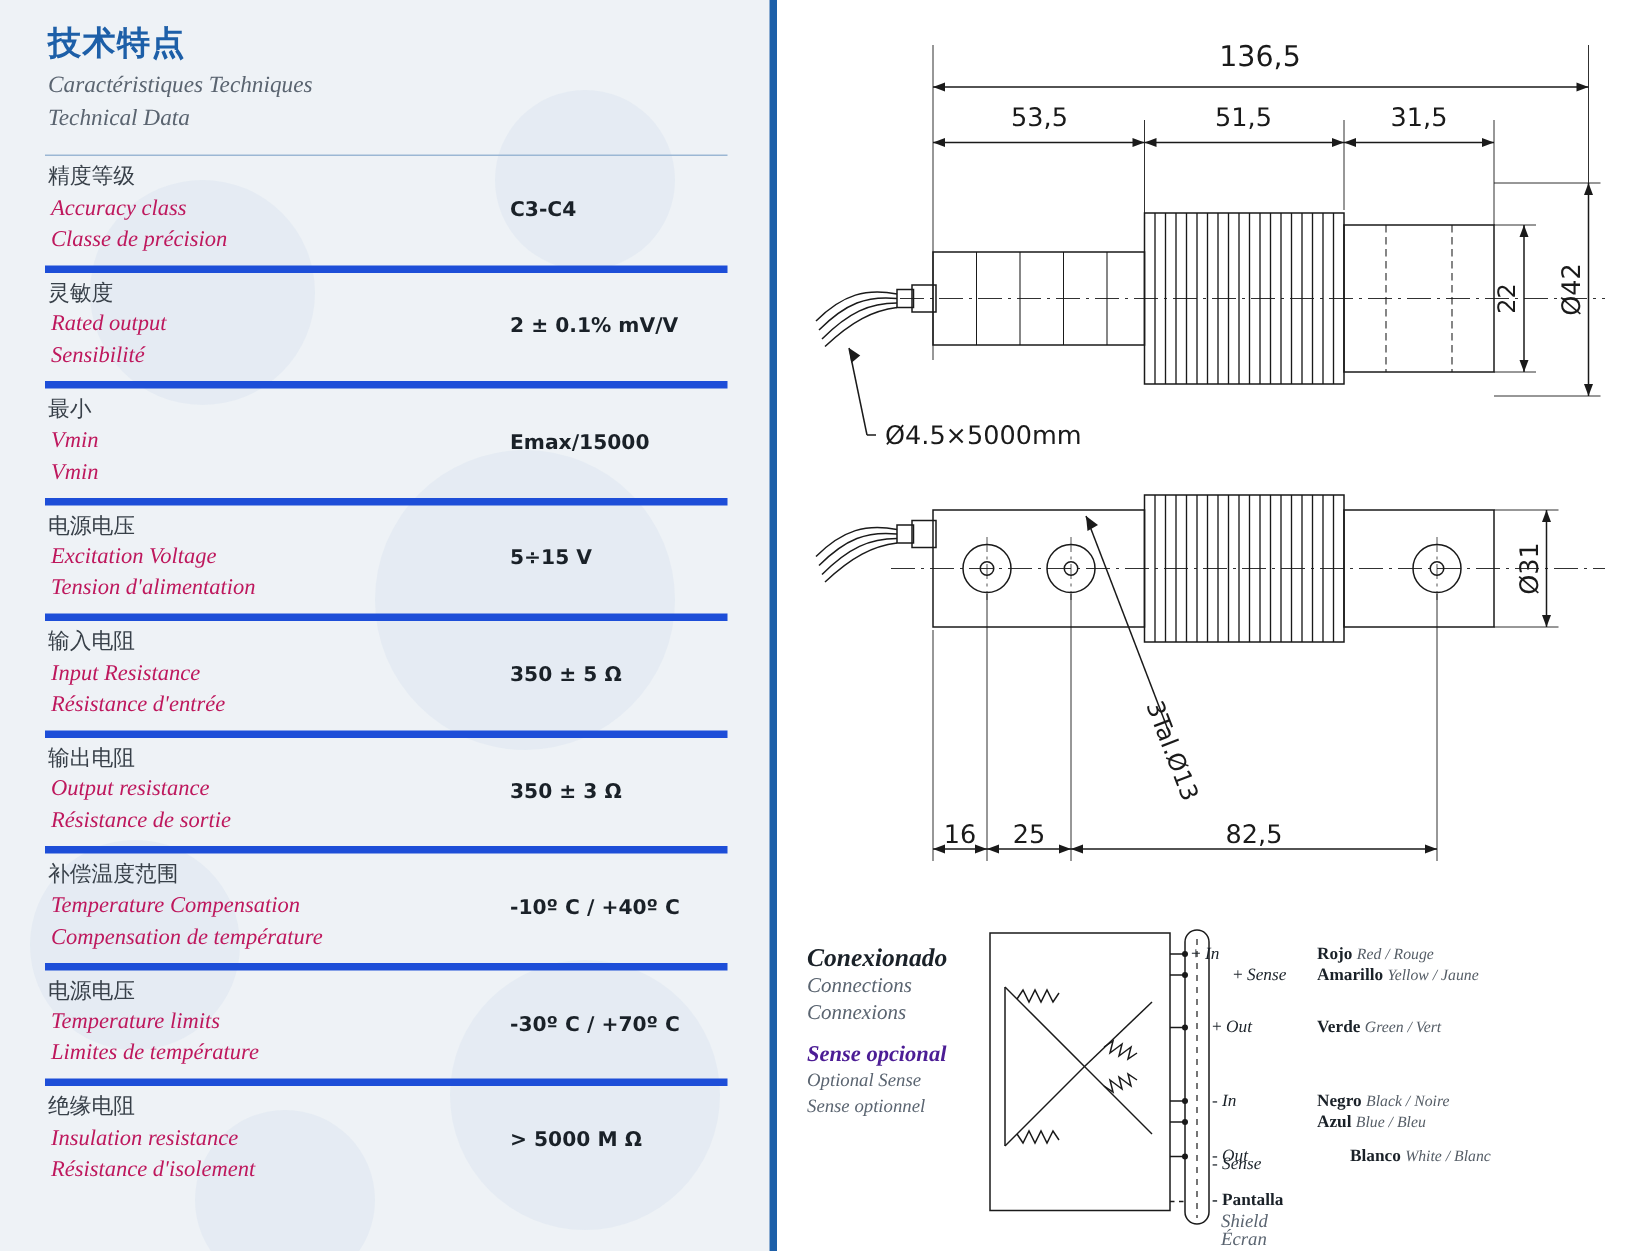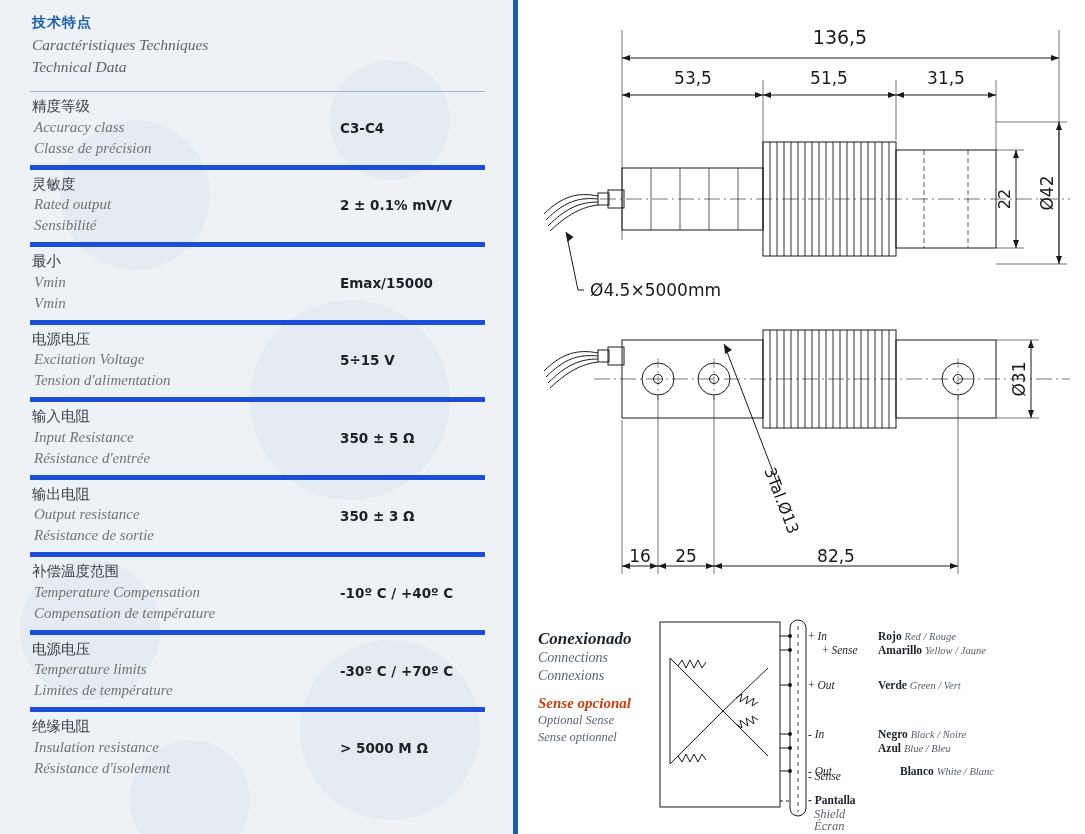--- a/index.html
+++ b/index.html
@@ -35,21 +35,21 @@
     background: #e3eaf2;
     opacity: .85;
   }
   #left-inner {
     position: relative;
     z-index: 2;
     padding: 8px 28px 0 30px;
   }
   #spec-title {
     font-family: "DejaVu Sans", sans-serif;
-    font-size: 14px;
+    font-size: 22px;
     font-weight: bold;
     color: #1d5fa8;
     letter-spacing: 1px;
     margin: 6px 0 2px 2px;
   }
   .title-sub {
     font-family: "Liberation Serif", serif;
     font-style: italic;
     font-size: 15.5px;
     color: #5a6470;
@@ -74,21 +74,21 @@
     font-family: "DejaVu Sans", sans-serif;
     font-size: 14.5px;
     color: #384049;
     line-height: 1.35;
     padding-left: 2px;
   }
   .lbl-en, .lbl-fr {
     font-family: "Liberation Serif", serif;
     font-style: italic;
     font-size: 15px;
-    color: #737373;
+    color: #be185d;
     line-height: 1.4;
     padding-left: 4px;
   }
   td.value-cell {
     font-family: "DejaVu Sans", sans-serif;
     font-size: 13.5px;
     color: #1a2128;
     font-weight: 600;
     white-space: nowrap;
     padding-left: 6px;
@@ -144,21 +144,21 @@
     font-style: italic;
     font-size: 14px;
     color: #5a6470;
     line-height: 1.3;
   }
   #sense-title {
     font-family: "Liberation Serif", serif;
     font-weight: bold;
     font-style: italic;
     font-size: 15px;
-    color: #c2410c;
+    color: #4c1d95;
     margin-top: 8px;
     line-height: 1.25;
   }
   .conn-sub-sm {
     font-family: "Liberation Serif", serif;
     font-style: italic;
     font-size: 12.5px;
     color: #5a6470;
     line-height: 1.3;
   }
@@ -494,21 +494,21 @@
         <g fill="#1a1a1a">
           <circle cx="272" cy="30" r="2"></circle>
           <circle cx="272" cy="44" r="2"></circle>
           <circle cx="272" cy="79" r="2"></circle>
           <circle cx="272" cy="128" r="2"></circle>
           <circle cx="272" cy="142" r="2"></circle>
           <circle cx="272" cy="165" r="2"></circle>
         </g>
       </svg>
 
-      <div class="wire-label" style="left:290px;top:24px;">
+      <div class="wire-label" style="left:276px;top:24px;">
         <span>+</span> <span class="term">In</span>
       </div>
       <div class="wire-label" style="left:304px;top:38px;">
         <span>+</span> <span class="term">Sense</span>
       </div>
       <div class="wire-label" style="left:290px;top:73px;">
         <span>+</span> <span class="term">Out</span>
       </div>
       <div class="wire-label" style="left:290px;top:122px;">
         <span>-</span> <span class="term">In</span>

